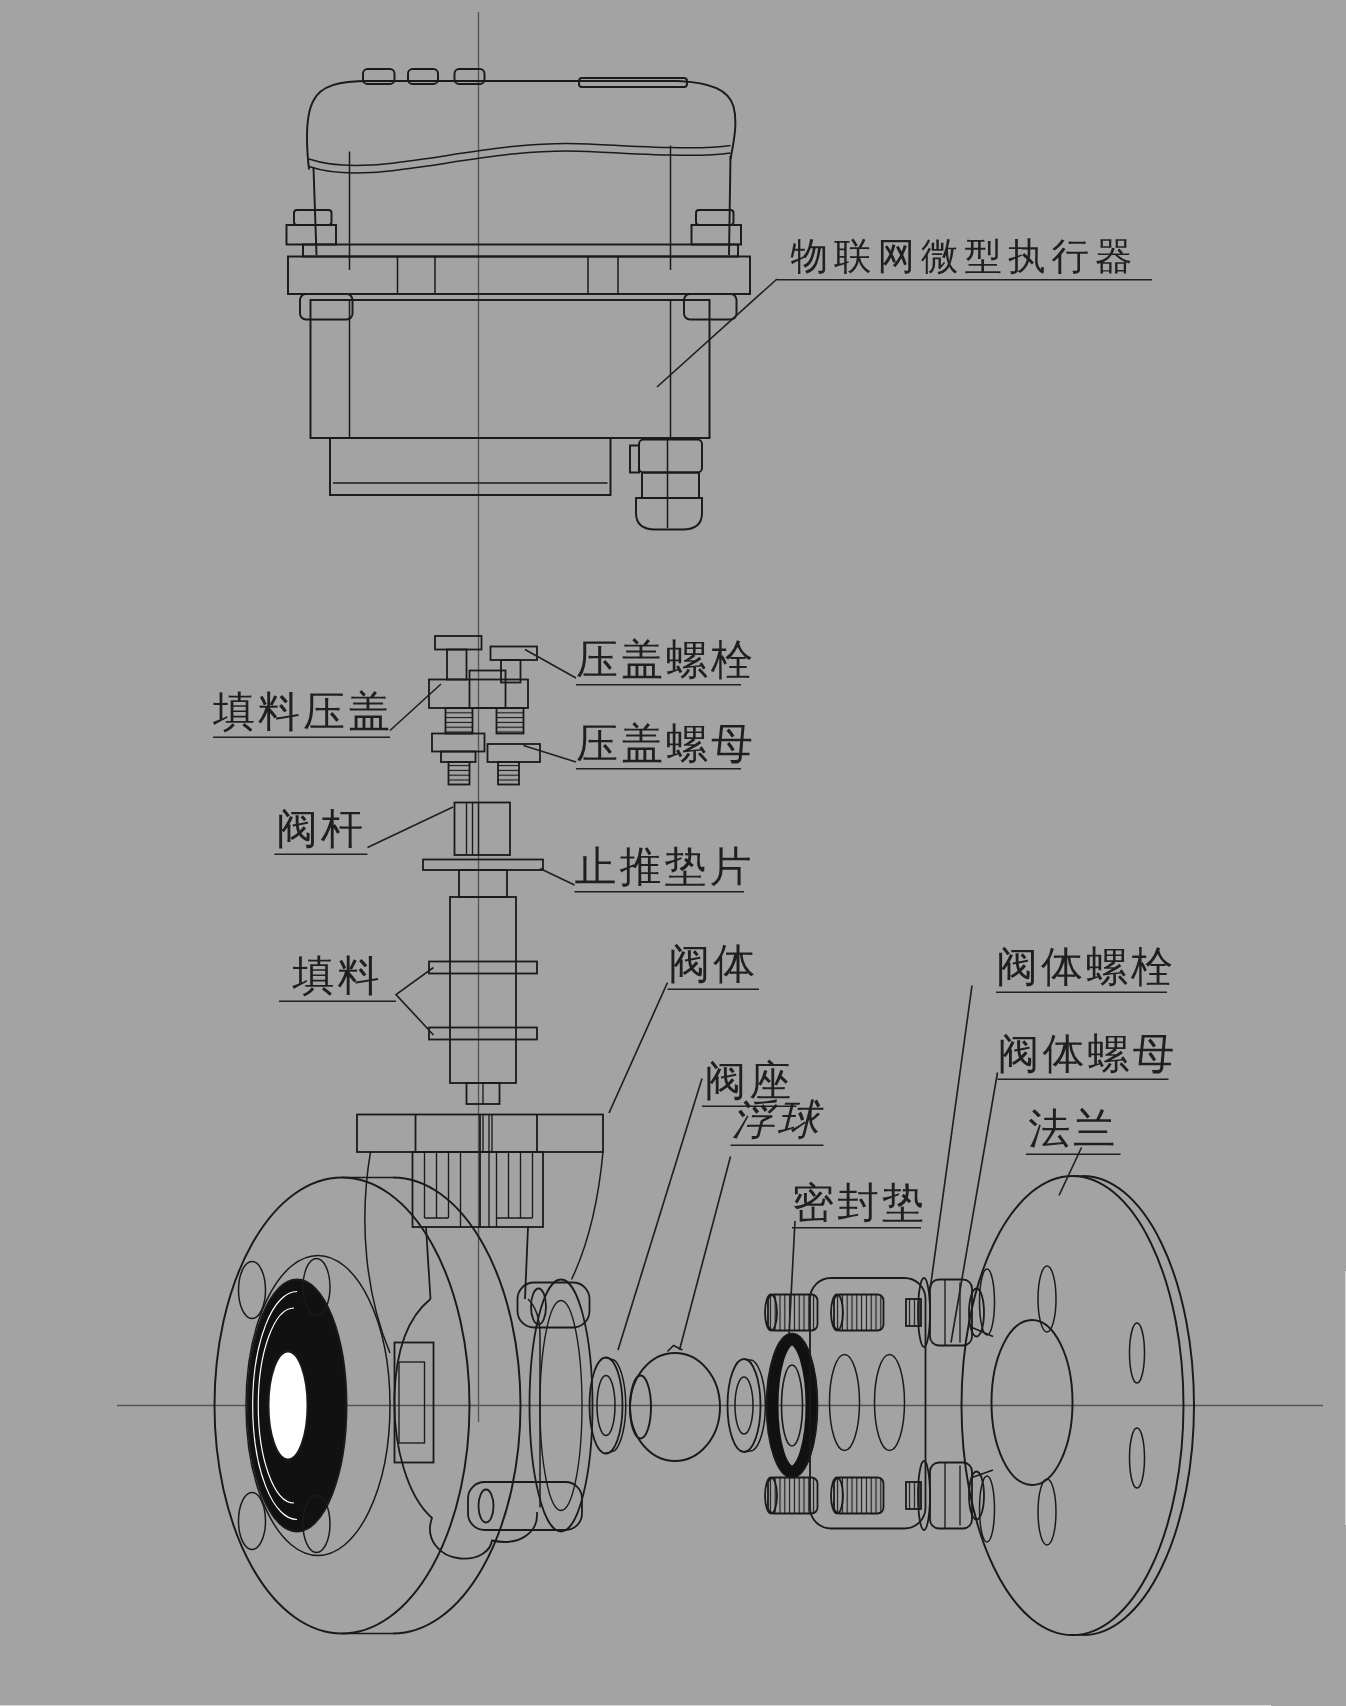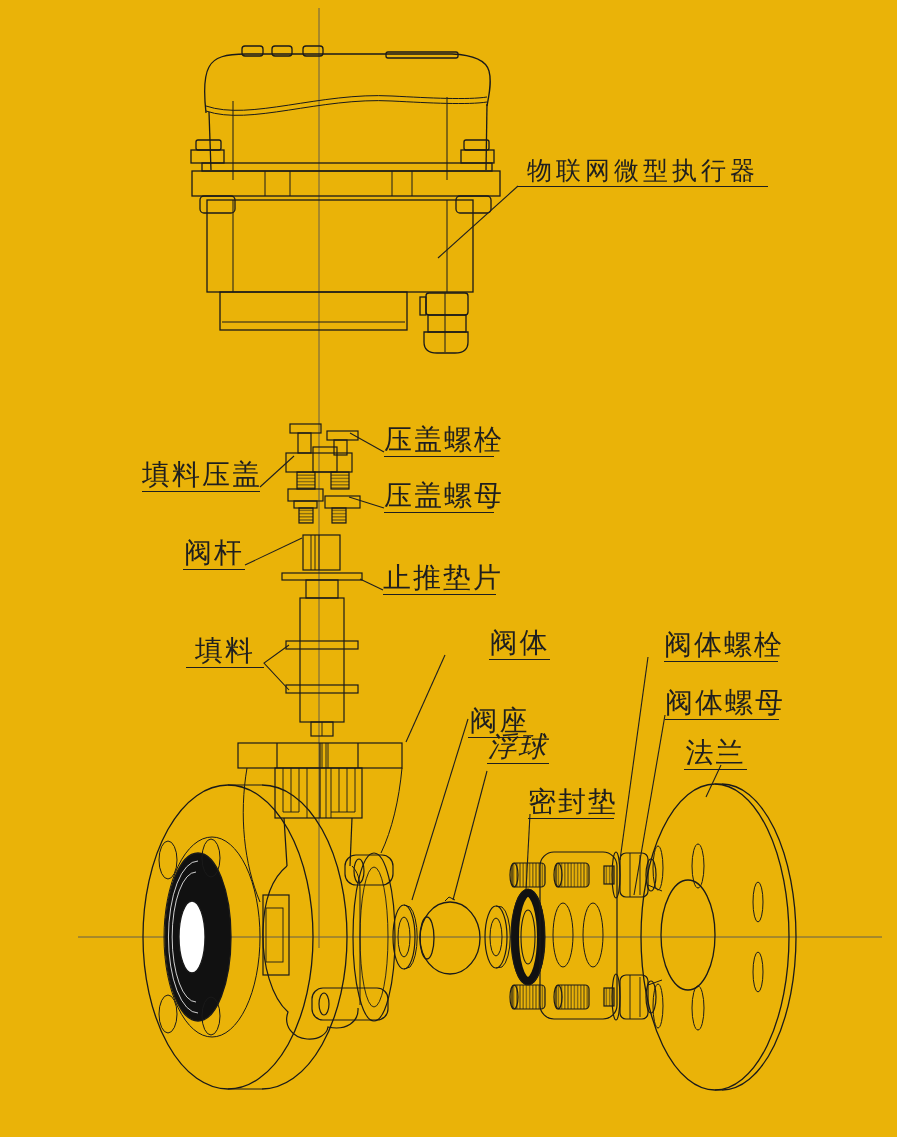--- a/index.html
+++ b/index.html
@@ -1,16 +1,16 @@
 <!DOCTYPE html>
 <html><head>
 <meta charset="utf-8">
 <style>
   html,body{margin:0;padding:0;background:#fff;}
-  .stage{position:relative;width:897px;height:1137px;background:#eab308;overflow:hidden;
+  .stage{position:relative;width:897px;height:1137px;background:#a3a3a3;overflow:hidden;
          font-family:"DejaVu Serif", serif;color:#1a1a1a;}
   .stage svg{position:absolute;left:0;top:0;width:897px;height:1137px;}
   .lbl{position:absolute;font-size:28px;line-height:1.18;letter-spacing:2px;
        text-align:center;border-bottom:1.6px solid #1f1f1f;color:#1f1f1f;
        white-space:nowrap;overflow:visible;}
   .lbl.big{font-size:25px;letter-spacing:4px;}
 </style>
 </head>
 <body>
 
@@ -256,20 +256,20 @@
   </g>
 </svg>
 
   <div class="lbl big" style="left:518px;top:156px;width:250px;">物联网微型执行器</div>
   <div class="lbl" style="left:384px;top:423px;width:110px;">压盖螺栓</div>
   <div class="lbl" style="left:142px;top:458px;width:118px;">填料压盖</div>
   <div class="lbl" style="left:384px;top:479px;width:110px;">压盖螺母</div>
   <div class="lbl" style="left:183px;top:536px;width:62px;">阀杆</div>
   <div class="lbl" style="left:383px;top:561px;width:113px;">止推垫片</div>
   <div class="lbl" style="left:186px;top:634px;width:78px;">填料</div>
-  <div class="lbl" style="left:445px;top:626px;width:61px;margin-left:44px;">阀体</div>
+  <div class="lbl" style="left:445px;top:626px;width:61px;">阀体</div>
   <div class="lbl" style="left:664px;top:628px;width:114px;">阀体螺栓</div>
   <div class="lbl" style="left:468px;top:690px;width:63px;margin-top:14px;">阀座</div>
   <div class="lbl" style="left:665px;top:686px;width:114px;">阀体螺母</div>
   <div class="lbl" style="left:487px;top:730px;width:62px;font-style:italic;">浮球</div>
   <div class="lbl" style="left:684px;top:736px;width:63px;">法兰</div>
   <div class="lbl" style="left:528px;top:785px;width:86px;">密封垫</div>
 </div>
 
 </body></html>

